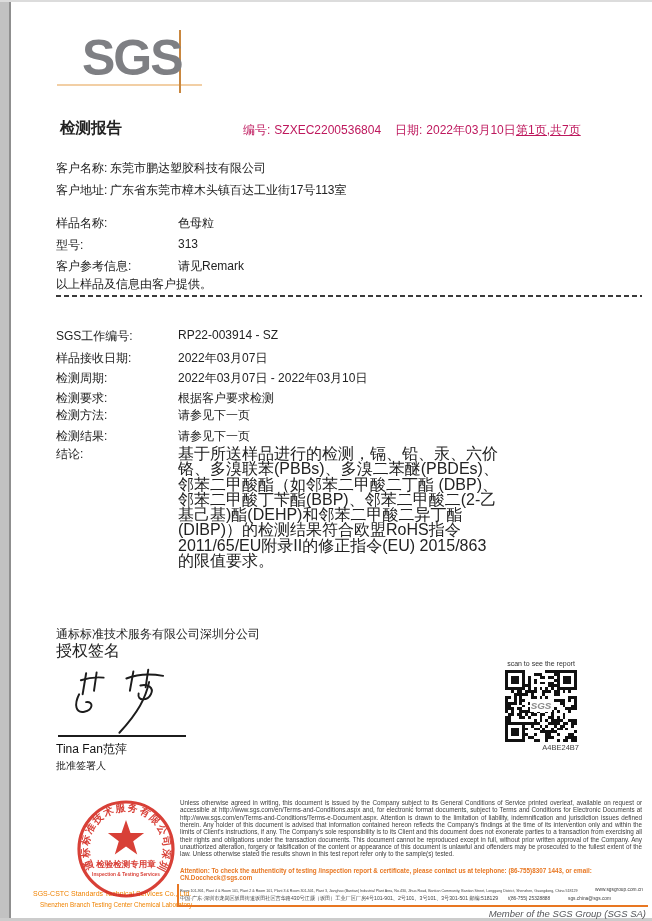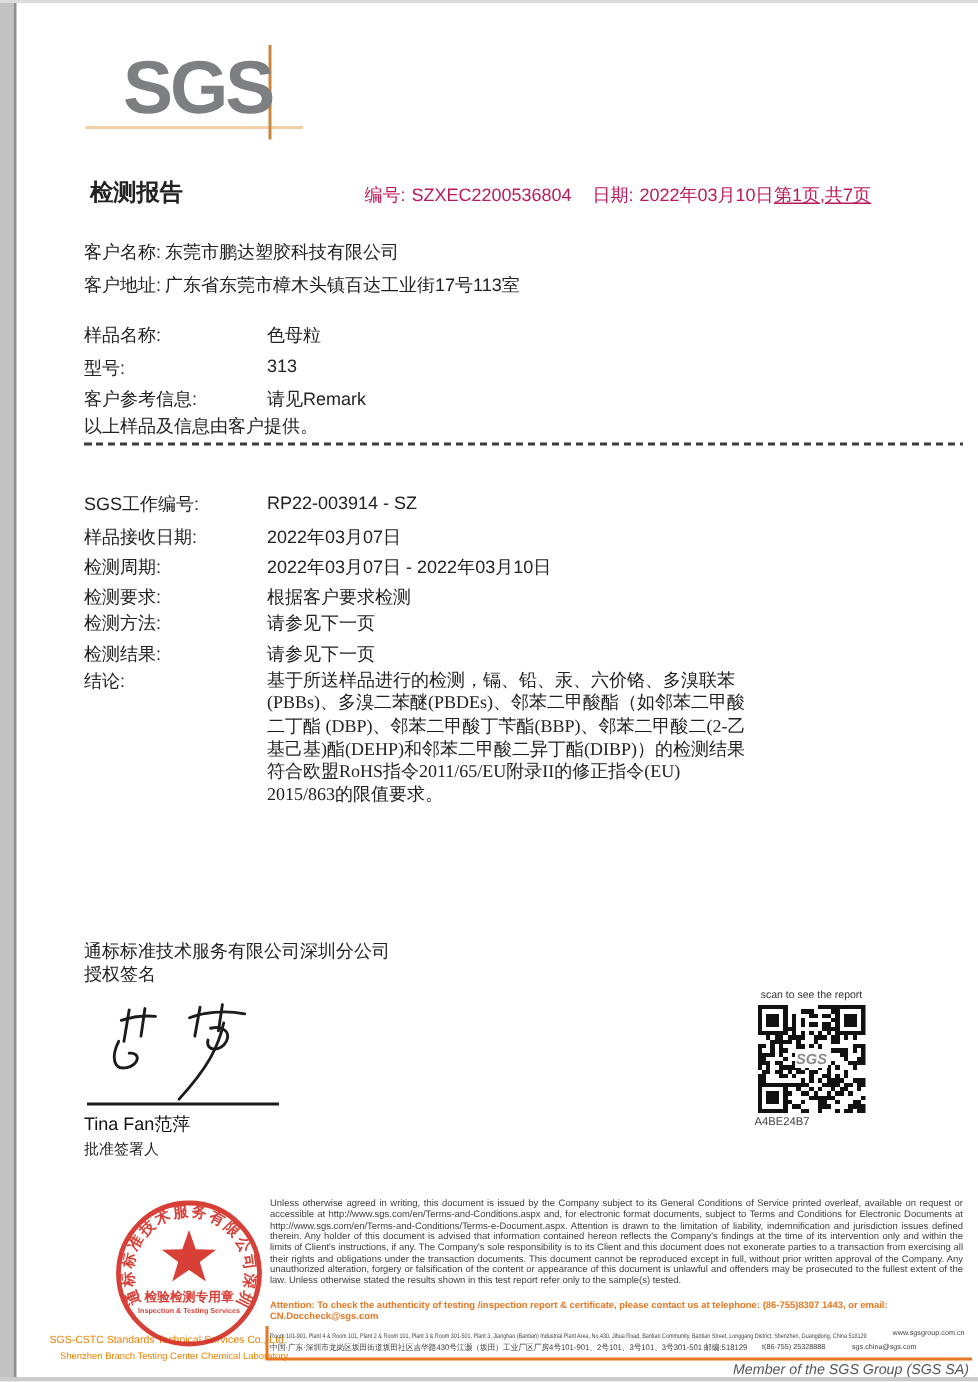--- a/index.html
+++ b/index.html
@@ -20,32 +20,32 @@
   .hdr{font-size:12px;color:#be185d;top:122px;}
   .hdr .l{margin-right:4px;}
   
   .row{position:absolute;left:56px;width:590px;font-size:12px;color:#222;}
   .row .lbl{position:absolute;left:0;top:0;}
   .row .v1{position:absolute;left:54px;top:0;}
   .row .v2{position:absolute;left:122px;top:0;}
   .note{left:56px;font-size:12px;color:#222;}
   .dashsep{left:56px;top:295px;width:586px;height:2px;
      background:repeating-linear-gradient(90deg,#3a3a3a 0 5px,transparent 5px 8px);}
-  .conclusion{left:178px;top:446px;width:322px;font-size:12px;line-height:15.3px;color:#222;font-family:Liberation Serif, serif;}
+  .conclusion{left:178px;top:446px;width:322px;font-size:16px;line-height:15.3px;color:#222;}
   
   .sig-company{left:56px;top:626px;font-size:12px;color:#222;}
-  .sig-head{left:56px;top:641px;font-size:12px;color:#222;}
+  .sig-head{left:56px;top:641px;font-size:16px;color:#222;}
   .sig-svg{left:62px;top:668px;}
   .sig-line{left:58px;top:735px;width:128px;height:2px;background:#1c1c1c;}
   .sig-name{left:56px;top:741px;font-size:12px;color:#111;}
   .sig-role{left:56px;top:759px;font-size:10px;color:#222;}
   
   .qr-caption{left:503px;top:660px;width:76px;font-size:7px;text-align:center;color:#333;}
   .qr-box{left:505px;top:670px;width:72px;height:72px;background:#fff;}
-  .qr-id{left:503px;top:743px;width:76px;font-size:7.5px;text-align:left;color:#444;}
+  .qr-id{left:503px;top:743px;width:76px;font-size:7.5px;text-align:right;color:#444;}
   
   .fineprint{left:180px;top:799px;width:462px;font-size:6.3px;line-height:7.35px;color:#3d3d3d;text-align:justify;}
   .attention{left:180px;top:867px;width:462px;font-size:6.3px;line-height:7.3px;color:#e87722;font-weight:bold;}
   .addr-en{left:180px;top:888px;width:420px;font-size:4.4px;color:#3d3d3d;white-space:nowrap;transform:scaleX(.82);transform-origin:left top;}
   .website{left:595px;top:887px;font-size:4.8px;color:#3d3d3d;}
   .addr-cn{left:180px;top:895px;width:340px;font-size:5.4px;color:#3d3d3d;white-space:nowrap;transform:scaleX(.95);transform-origin:left top;}
   .tel{left:508px;top:896px;font-size:4.8px;color:#3d3d3d;}
   .email{left:568px;top:896px;font-size:4.8px;color:#3d3d3d;}
   .orange-vline{left:177px;top:884px;width:2px;height:22px;background:#e87722;}
   .orange-hline{left:177px;top:905px;width:471px;height:2px;background:#e87722;}

